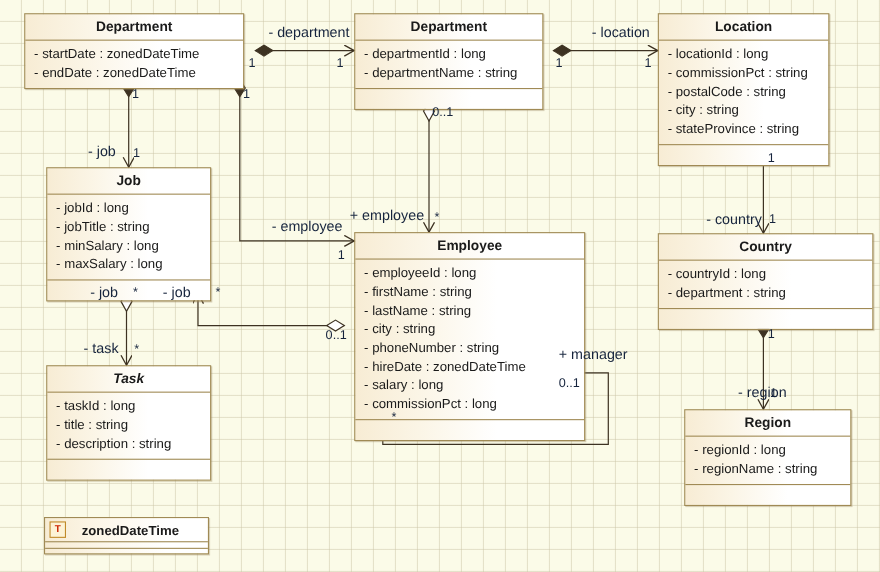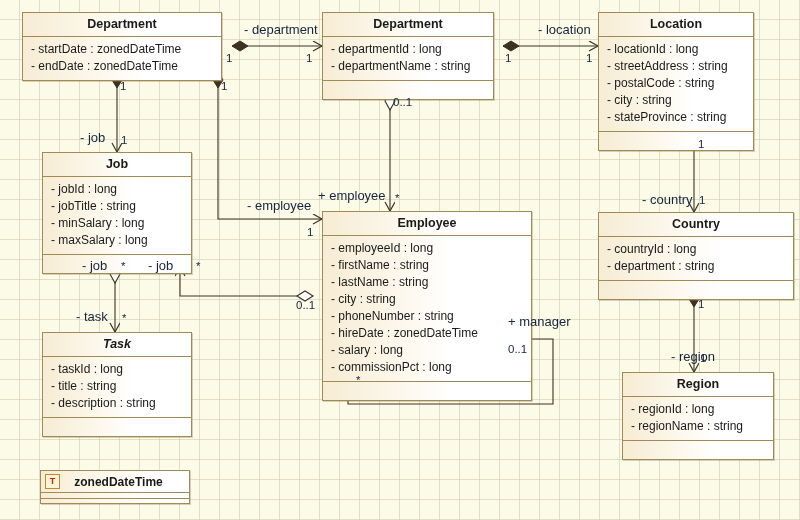--- a/index.html
+++ b/index.html
@@ -184,21 +184,21 @@
       <div class="uml-attr">- departmentId : long</div>
       <div class="uml-attr">- departmentName : string</div>
     </div>
     <div class="uml-ops"></div>
   </div>
 
   <div class="uml-class" style="left:598px; top:12px; width:156px;">
     <div class="uml-name">Location</div>
     <div class="uml-attrs">
       <div class="uml-attr">- locationId : long</div>
-      <div class="uml-attr">- streetAddress : string</div>
+      <div class="uml-attr">- commissionPct : string</div>
       <div class="uml-attr">- postalCode : string</div>
       <div class="uml-attr">- city : string</div>
       <div class="uml-attr">- stateProvince : string</div>
     </div>
     <div class="uml-ops"></div>
   </div>
 
   <div class="uml-class" style="left:42px; top:152px; width:150px;">
     <div class="uml-name">Job</div>
     <div class="uml-attrs">

